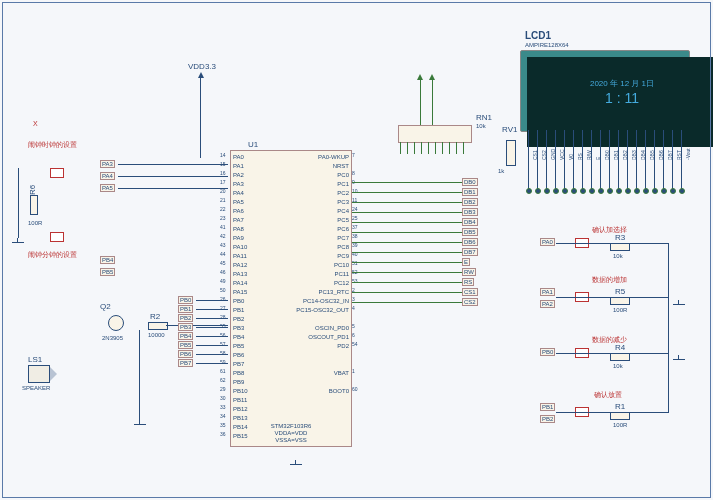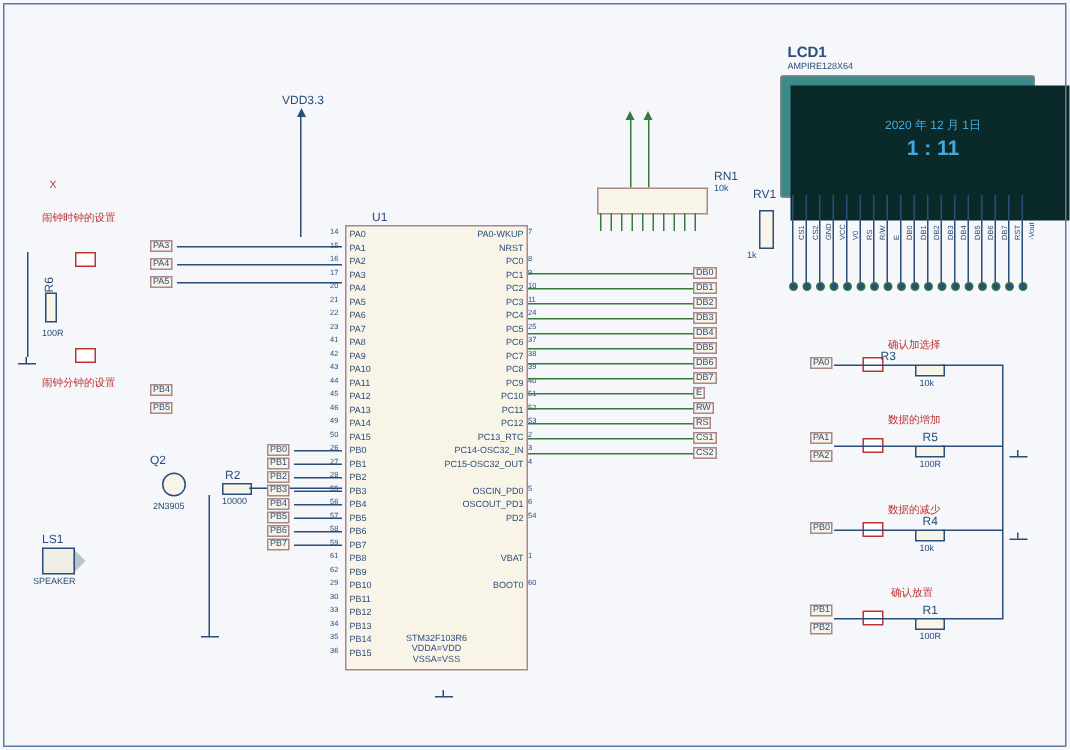--- a/index.html
+++ b/index.html
@@ -260,21 +260,21 @@
 
 <div class="reflabel" style="left:502px;top:125px">RV1</div>
 <div class="pot" style="left:506px;top:140px"></div>
 <div class="reflabel" style="left:498px;top:168px;font-size:6px">1k</div>
 
 <div class="reflabel" style="left:525px;top:30px;font-size:10px;font-weight:bold">LCD1</div>
 <div class="reflabel" style="left:525px;top:42px;font-size:6px">AMPIRE128X64</div>
 <div class="lcd-body" style="left:520px;top:50px;width:168px;height:80px">
   <div class="lcd-screen" style="left:6px;top:6px;width:150px;height:50px">
     <div style="font-size:8px">2020 年 12 月 1日</div>
-    <div style="font-size:14px;font-weight:bold">1 : 11</div>
+    <div style="font-size:14px;font-weight:normal">1 : 11</div>
   </div>
 </div>
 <div id="lcd-pins">
     <div class="lcd-pin" style="left:532px;top:160px">CS1</div>
     <div class="lcd-pin" style="left:541px;top:160px">CS2</div>
     <div class="lcd-pin" style="left:550px;top:160px">GND</div>
     <div class="lcd-pin" style="left:559px;top:160px">VCC</div>
     <div class="lcd-pin" style="left:568px;top:160px">V0</div>
     <div class="lcd-pin" style="left:577px;top:160px">RS</div>
     <div class="lcd-pin" style="left:586px;top:160px">R/W</div>
@@ -326,21 +326,21 @@
     <div class="terminal" style="left:661px;top:188px"></div>
     <div class="wire wire-v" style="left:672px;top:130px;height:60px"></div>
     <div class="terminal" style="left:670px;top:188px"></div>
     <div class="wire wire-v" style="left:681px;top:130px;height:60px"></div>
     <div class="terminal" style="left:679px;top:188px"></div>
   </div>
 
 <div class="redtext" style="left:592px;top:225px">确认加选择</div>
 <div class="netlabel" style="left:540px;top:238px">PA0</div>
 <div class="btn" style="left:575px;top:238px"></div>
-<div class="reflabel" style="left:587px;top:233px">R3</div>
+<div class="reflabel" style="left:615px;top:233px">R3</div>
 <div class="res" style="left:610px;top:243px"></div>
 <div class="reflabel" style="left:613px;top:253px;font-size:6px">10k</div>
 <div class="wire wire-h" style="left:556px;top:243px;width:54px"></div>
 <div class="wire wire-h" style="left:628px;top:243px;width:40px"></div>
 
 <div class="redtext" style="left:592px;top:275px">数据的增加</div>
 <div class="netlabel" style="left:540px;top:288px">PA1</div>
 <div class="netlabel" style="left:540px;top:300px">PA2</div>
 <div class="btn" style="left:575px;top:292px"></div>
 <div class="reflabel" style="left:615px;top:287px">R5</div>

